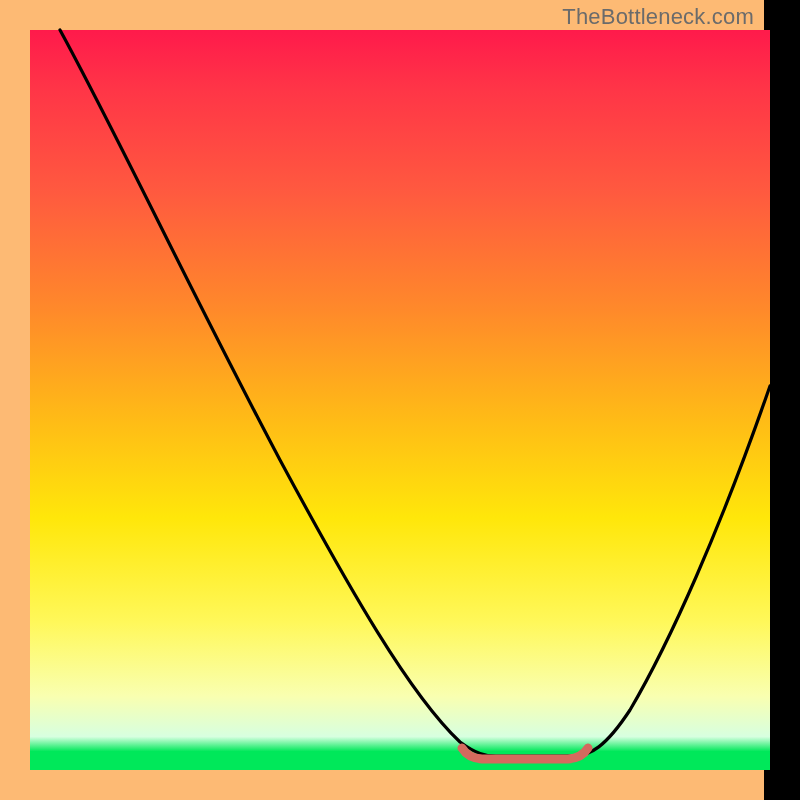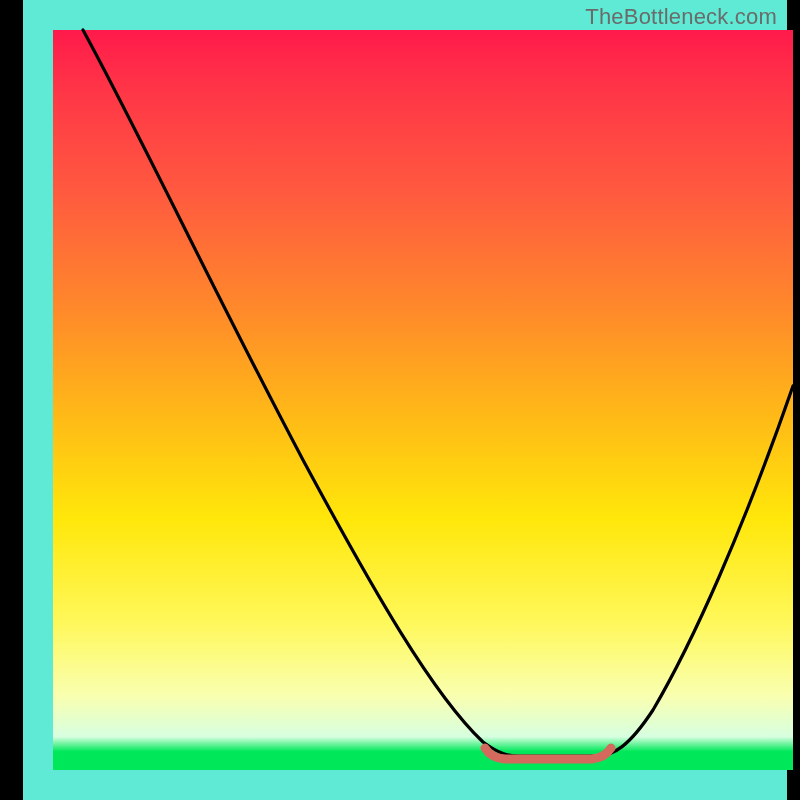--- a/index.html
+++ b/index.html
@@ -8,22 +8,21 @@
     width: 800px;
     height: 800px;
     background: #000;
     overflow: hidden;
     font-family: Arial, Helvetica, sans-serif;
   }
   .frame {
     position: relative;
     width: 764px;
     height: 800px;
-    background: #5eead4;
-    margin-left: 23px;
+    background: #fdba74;
   }
   .plot-area {
     position: absolute;
     left: 30px;
     top: 30px;
     width: 740px;
     height: 740px;
     
     background:
       linear-gradient(to bottom,

